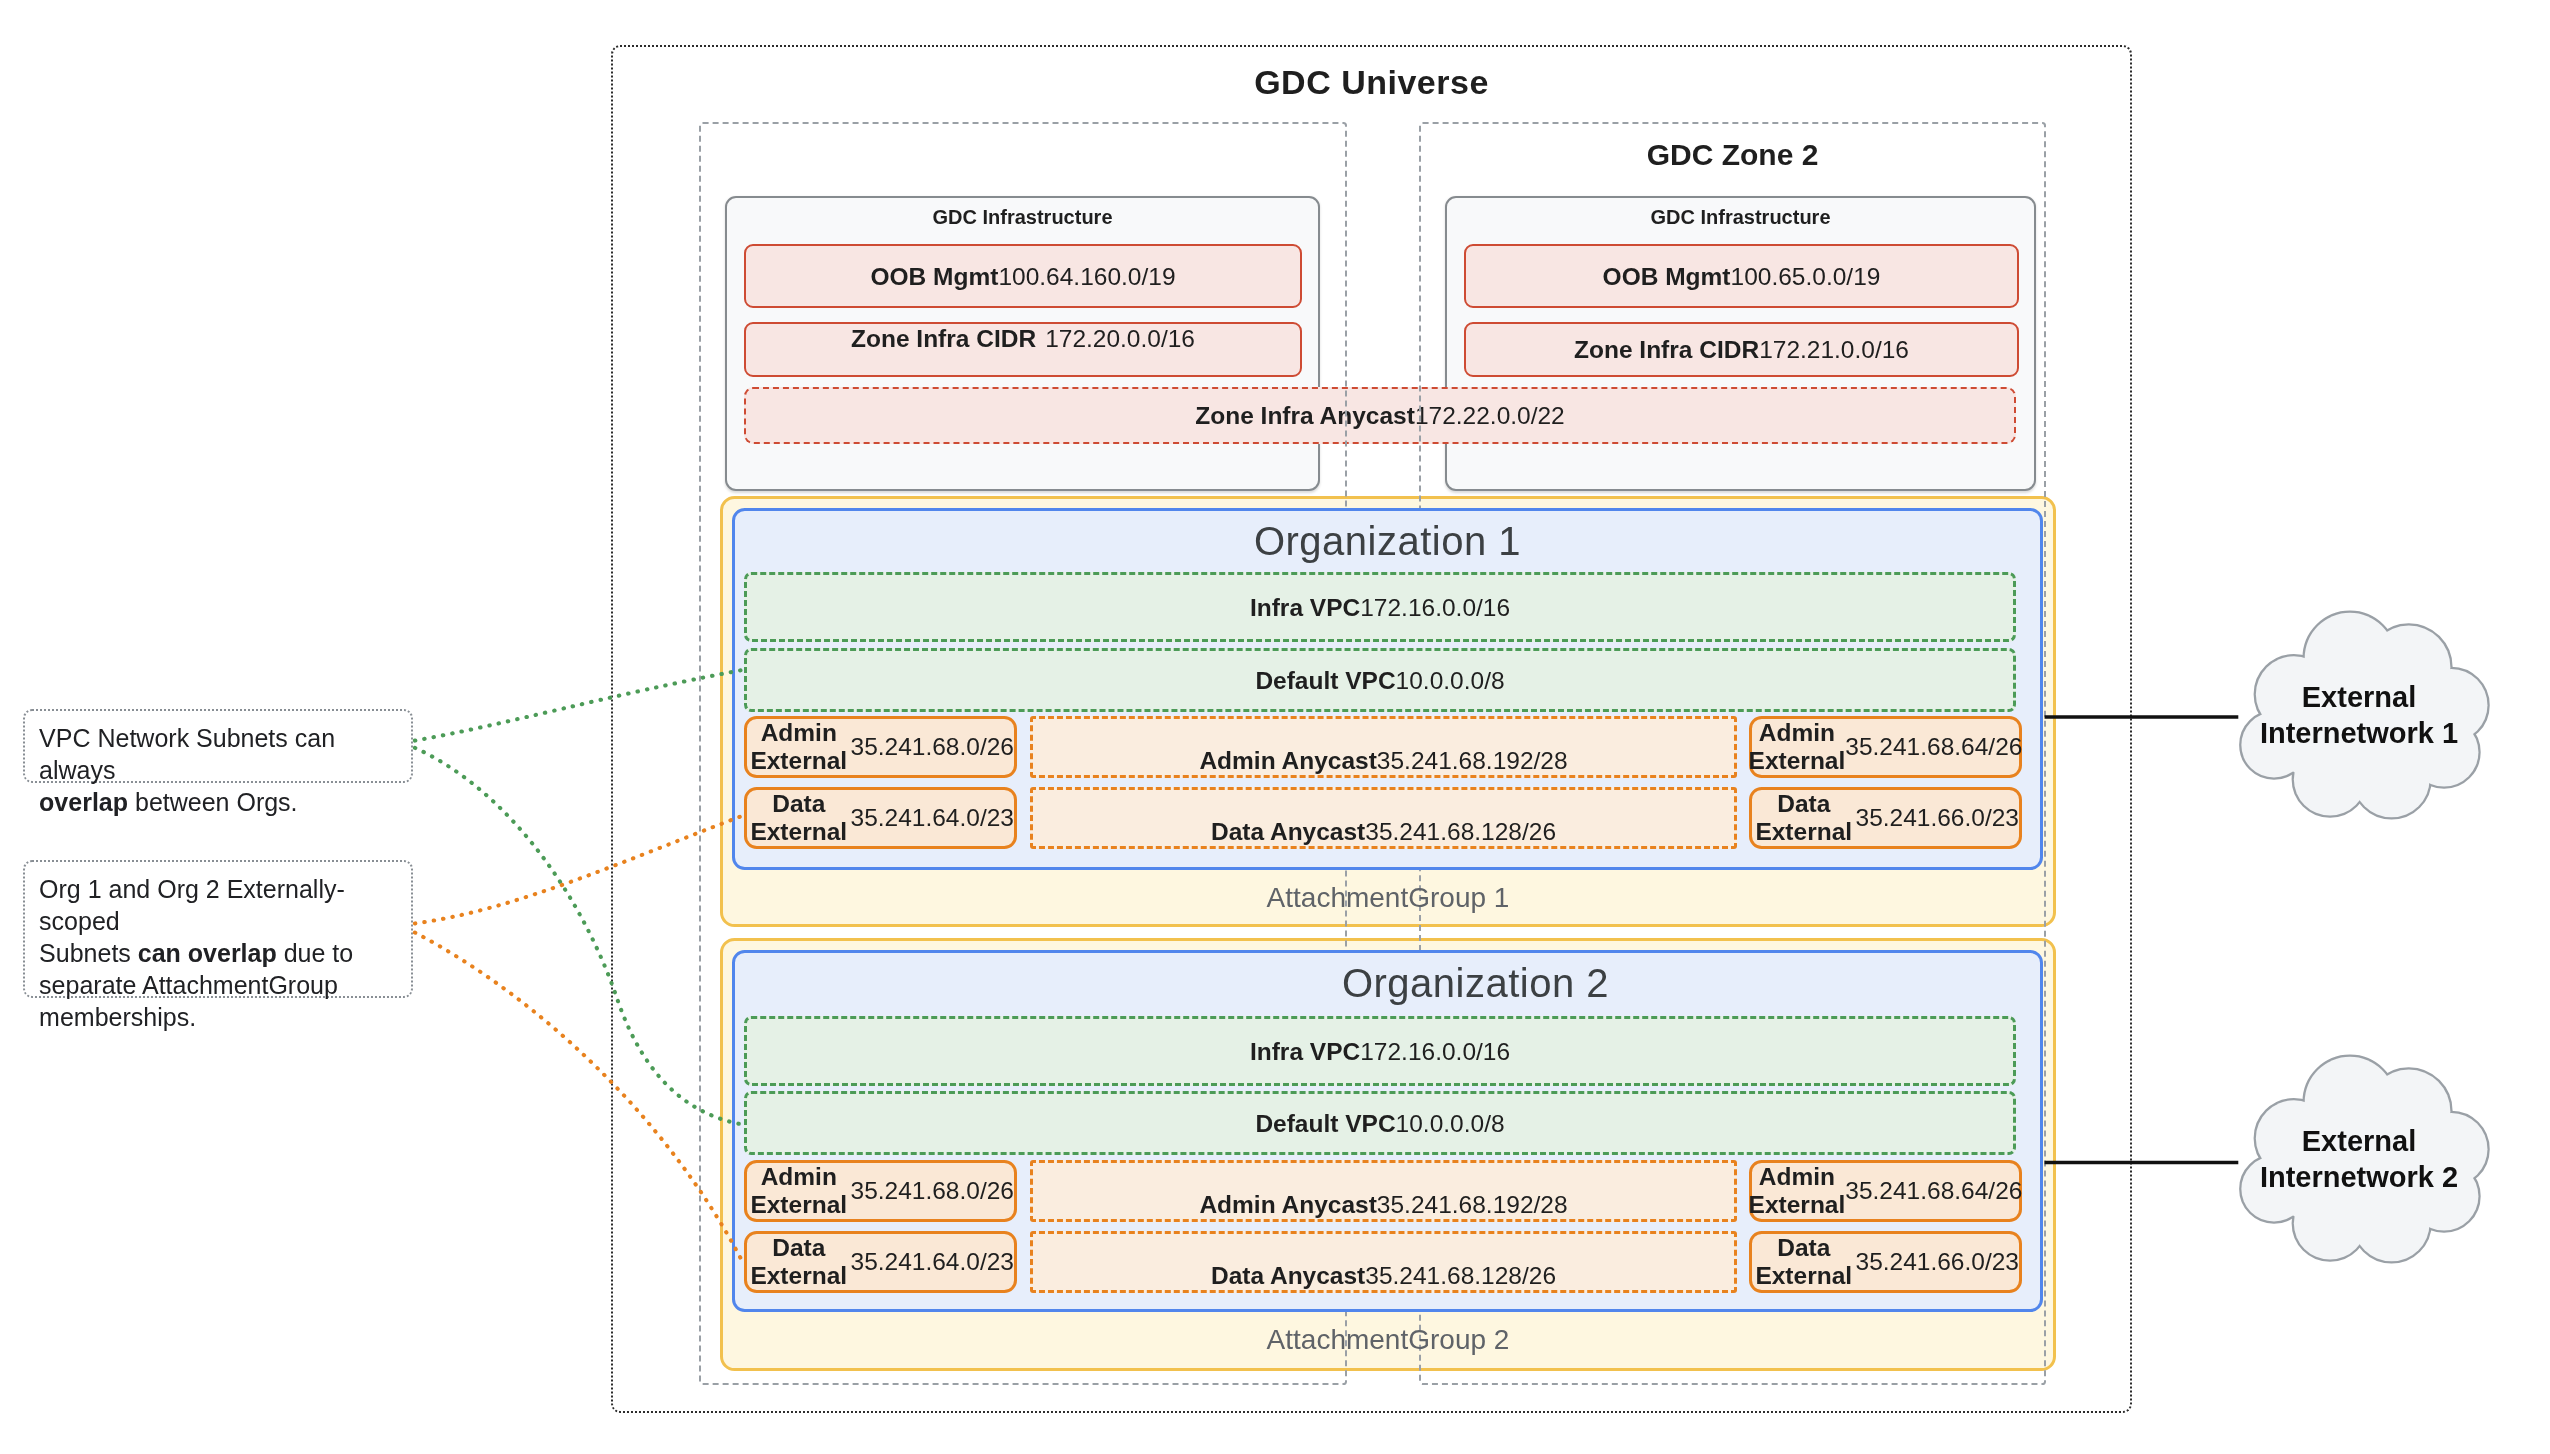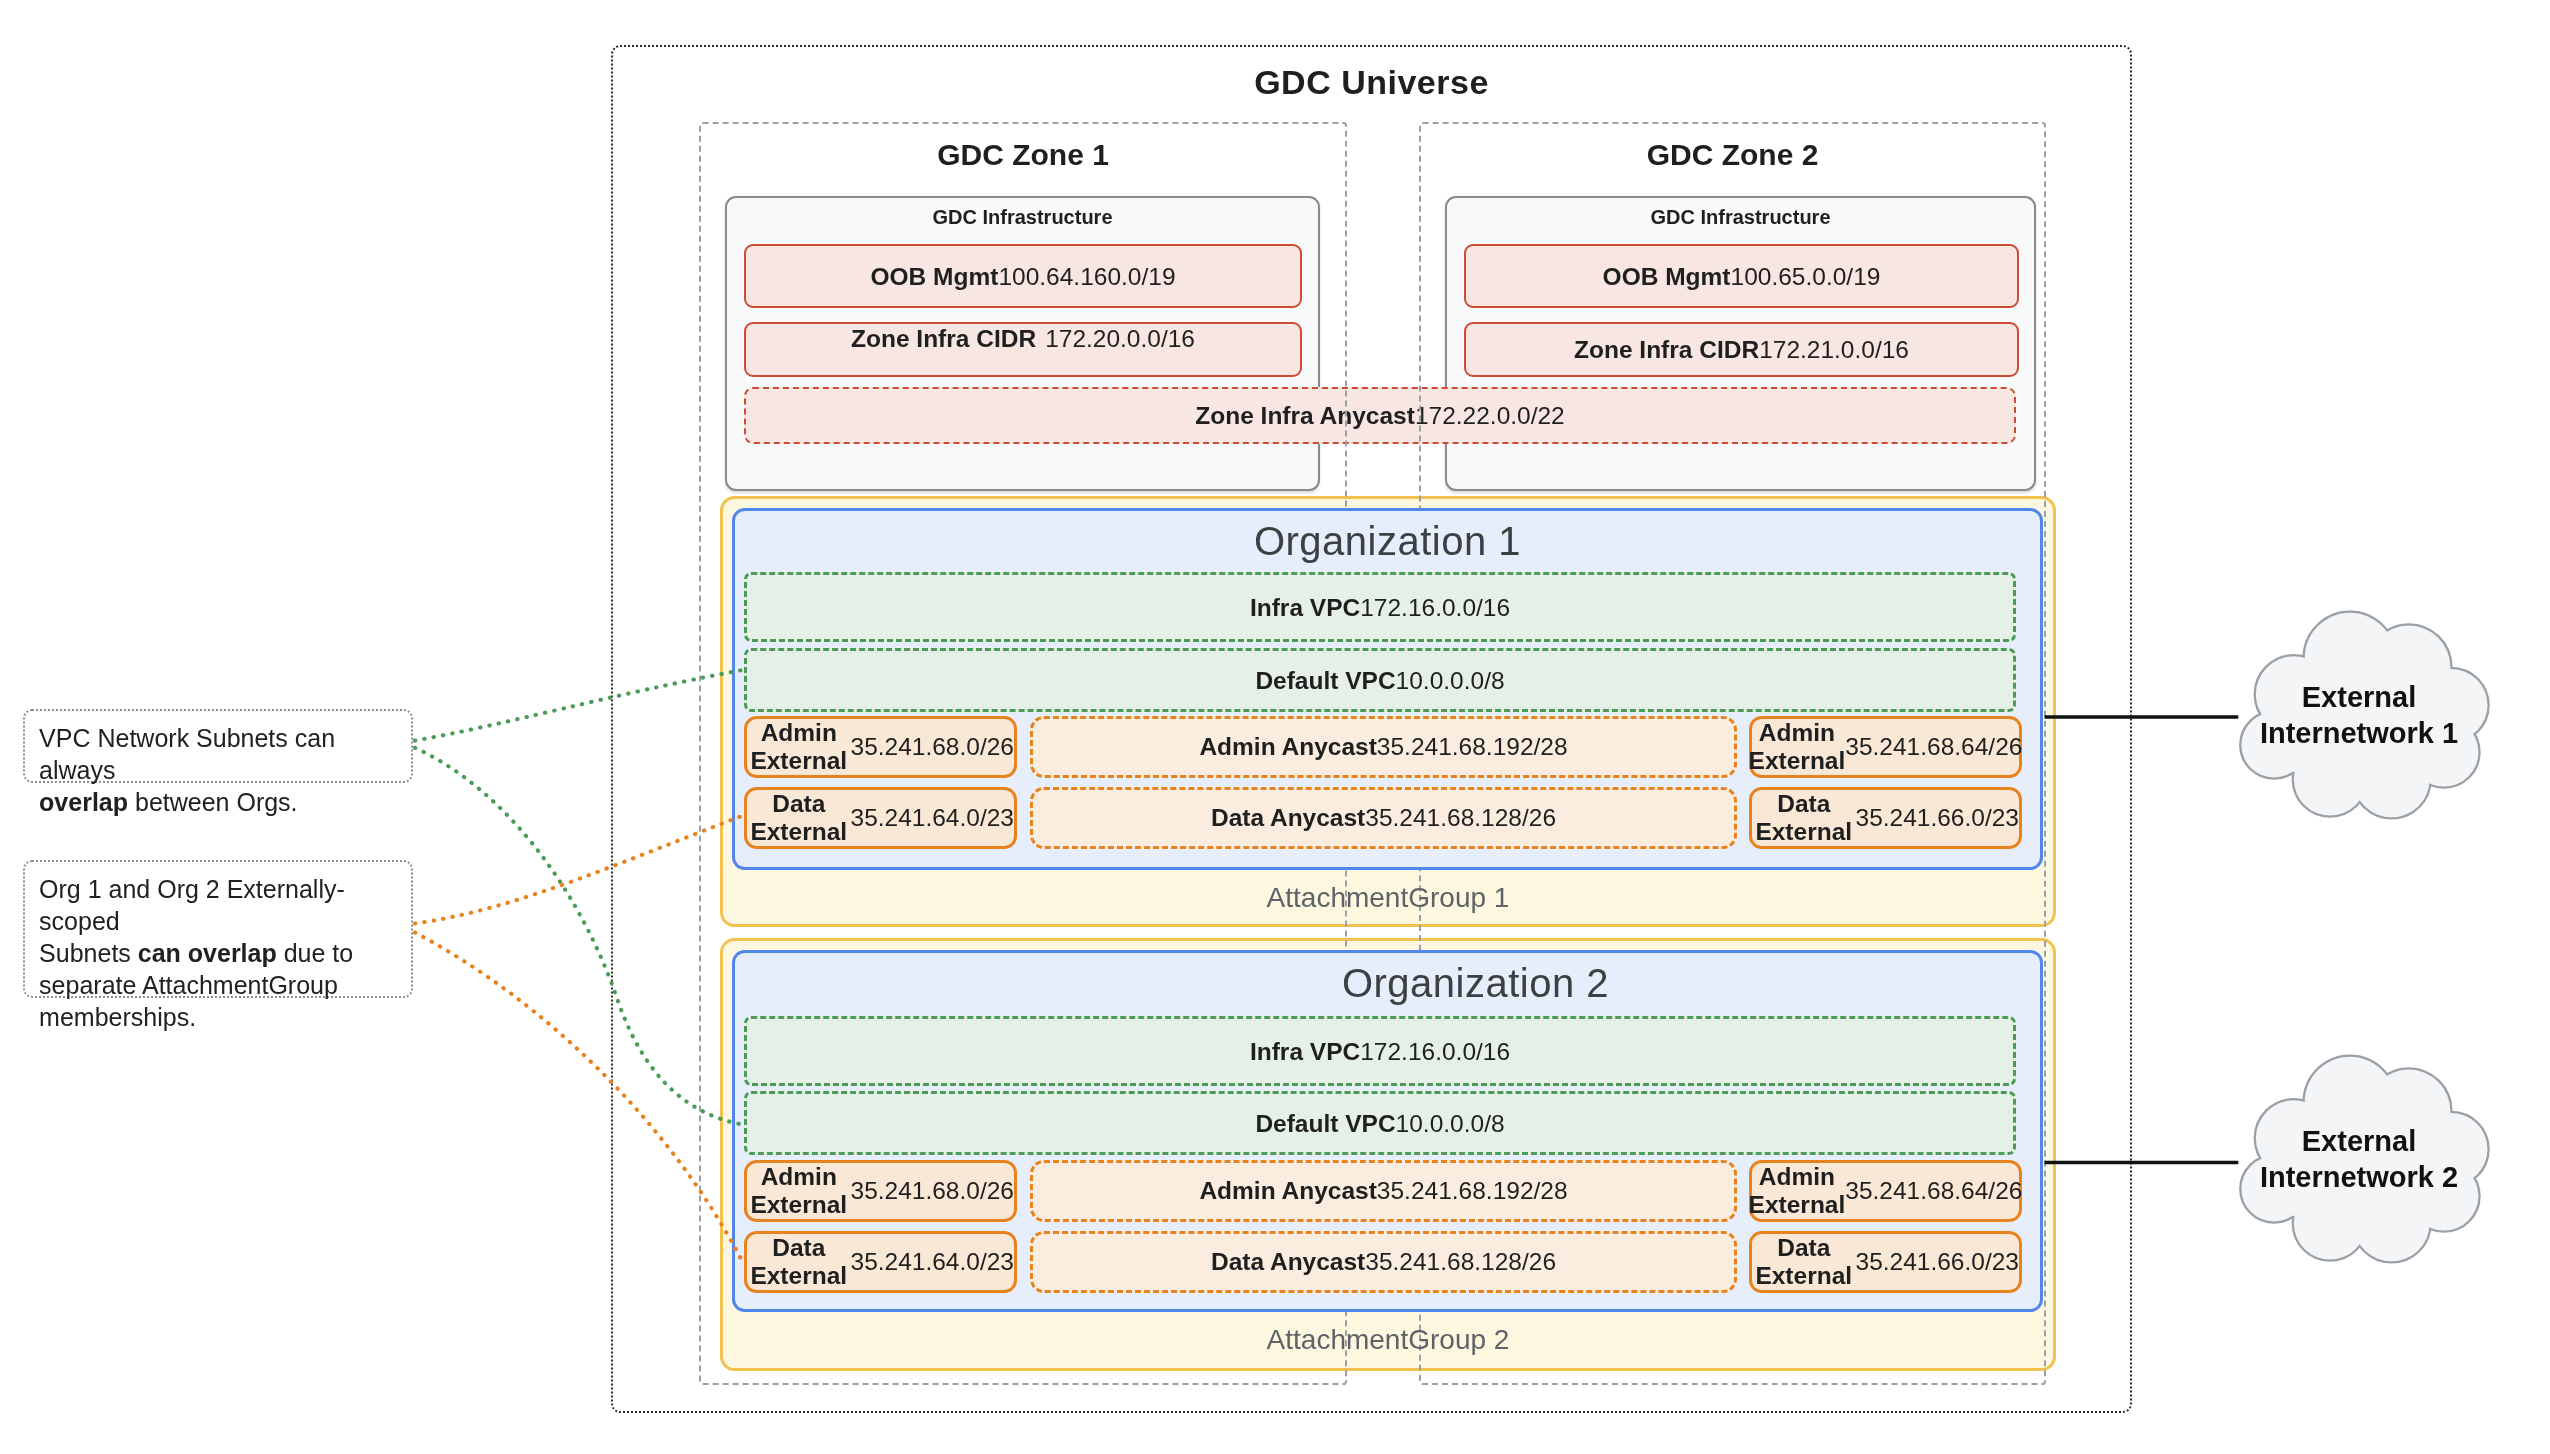--- a/index.html
+++ b/index.html
@@ -32,21 +32,21 @@
   
   .ag{background:#FEF7E0;border:3.6px solid #F2C14E;border-radius:14.5px;}
   .ag-label{font-size:28px;color:#5F6368;text-align:center;}
   .org{background:#E7EEFB;border:3.6px solid #5186EC;border-radius:12.7px;}
   .org-title{font-size:40px;font-weight:normal;color:#3C4043;text-align:center;letter-spacing:0.5px;}
 
   .vpc{background:#E5F1E6;border:3.6px dashed #4C9B57;border-radius:7.2px;}
   .vpc .lbl,.vpc .cidr{line-height:31px;}
 
   .subnet-solid{background:#FAE8D6;border:3.6px solid #E8821E;border-radius:12.7px;}
-  .subnet-dashed{background:#FAEDDF;border:3.6px dashed #E8821E;border-radius:14px;}
+  .subnet-dashed{background:#FAEDDF;border:3.6px dashed #E8821E;border-radius:3px;align-items:flex-end;}
   .subnet-solid .lbl,.subnet-dashed .lbl,.subnet-solid .cidr,.subnet-dashed .cidr{line-height:28px;}
 
   
   .note{border:2.7px dotted #888E94;border-radius:9px;padding:11px 14.5px;font-size:25px;line-height:32px;
         white-space:pre-wrap;color:#202124;background:#ffffff;}
   .note b{font-weight:bold;}
 
   
   .cloud-wrap{width:272px;height:228px;}
   .cloud-text{position:absolute;left:0;top:50%;width:100%;transform:translateY(-52%);
@@ -88,21 +88,20 @@
     <span class="cidr" style="line-height:25px;">172.21.0.0/16</span>
   </div>
 
   <div class="abs z1 pillbox red-dashed" style="left:744px;top:387px;width:1272px;height:57px;">
     <span class="lbl" style="line-height:26px;">Zone Infra Anycast</span>
     <span class="cidr" style="line-height:26px;">172.22.0.0/22</span>
   </div>
 
   <div class="abs z2 zone" style="left:699px;top:122px;width:648px;height:1263px;"></div>
   <div class="abs z2 zone" style="left:1419px;top:122px;width:627px;height:1263px;"></div>
-  <div class="abs z3 zone-title" style="left:699px;top:138px;width:648px;">GDC Zone 1</div>
   <div class="abs z3 zone-title" style="left:1419px;top:138px;width:627px;">GDC Zone 2</div>
 
   <div class="abs z3 org" style="left:732px;top:508px;width:1311px;height:362px;"></div>
   <div class="abs z3 org-title" style="left:732px;top:519px;width:1311px;">Organization 1</div>
   <div class="abs z3 pillbox vpc" style="left:744px;top:572px;width:1272px;height:70px;">
     <span class="lbl">Infra VPC</span>
     <span class="cidr">172.16.0.0/16</span>
   </div>
   <div class="abs z3 pillbox vpc" style="left:744px;top:648px;width:1272px;height:64px;">
     <span class="lbl">Default VPC</span>

